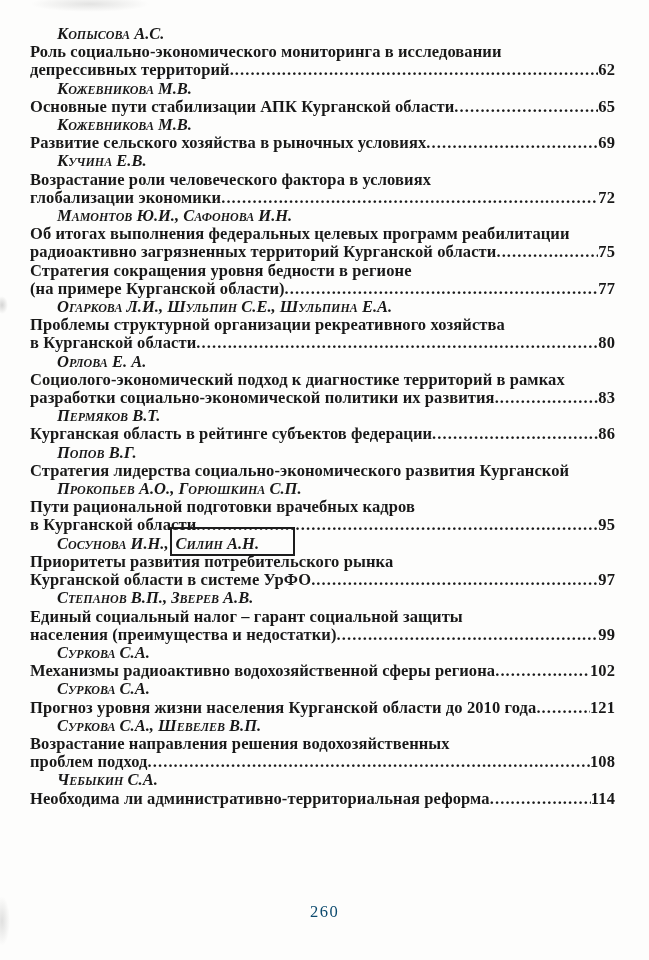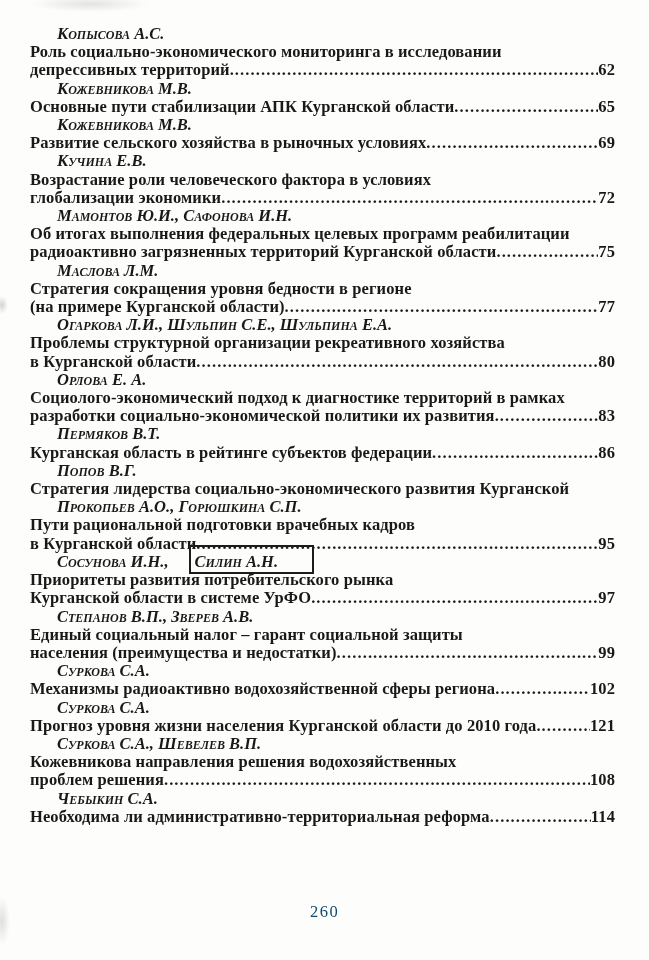--- a/index.html
+++ b/index.html
@@ -57,21 +57,21 @@
     min-width: 0;
   }
   .leader::after {
     content: "................................................................................................................................";
     letter-spacing: 1.1px;
   }
   .pageref { white-space: nowrap; }
   .boxed {
     position: relative;
     display: inline-block;
-    margin-left: 26px;
+    margin-left: 7px;
     padding-right: 36px;
   }
   .boxed::before {
     content: "";
     position: absolute;
     left: -6px; top: -8px; right: 0px; bottom: -3px;
     border: 2px solid #1c1c1c;
   }
   .folio {
     position: absolute;
@@ -128,21 +128,20 @@
       <div class="entry">
         <div class="authors"><span class="author-text">Мамонтов Ю.И., Сафонова И.Н.</span></div>
         <div class="tline">Об итогах выполнения федеральных целевых программ реабилитации</div>
         <div class="tline row">
           <span class="ttext">радиоактивно загрязненных территорий Курганской области</span>
           <span class="leader"></span>
           <span class="pageref">75</span>
         </div>
       </div>
       <div class="entry">
-        <div class="authors"><span class="author-text">Маслова Л.М.</span></div>
         <div class="tline">Стратегия сокращения уровня бедности в регионе</div>
         <div class="tline row">
           <span class="ttext">(на примере Курганской области)</span>
           <span class="leader"></span>
           <span class="pageref">77</span>
         </div>
       </div>
       <div class="entry">
         <div class="authors"><span class="author-text">Огаркова Л.И., Шульпин С.Е., Шульпина Е.А.</span></div>
         <div class="tline">Проблемы структурной организации рекреативного хозяйства</div>
@@ -211,23 +210,23 @@
       <div class="entry">
         <div class="authors"><span class="author-text">Суркова С.А.</span></div>
         <div class="tline row">
           <span class="ttext">Прогноз уровня жизни населения Курганской области до 2010 года</span>
           <span class="leader"></span>
           <span class="pageref">121</span>
         </div>
       </div>
       <div class="entry">
         <div class="authors"><span class="author-text">Суркова С.А., Шевелев В.П.</span></div>
-        <div class="tline">Кожевникова направления решения водохозяйственных</div>
-        <div class="tline row">
-          <span class="ttext">проблем решения</span>
+        <div class="tline">Возрастание направления решения водохозяйственных</div>
+        <div class="tline row">
+          <span class="ttext">проблем подход</span>
           <span class="leader"></span>
           <span class="pageref">108</span>
         </div>
       </div>
       <div class="entry">
         <div class="authors"><span class="author-text">Чебыкин С.А.</span></div>
         <div class="tline row">
           <span class="ttext">Необходима ли административно-территориальная реформа</span>
           <span class="leader"></span>
           <span class="pageref">114</span>

